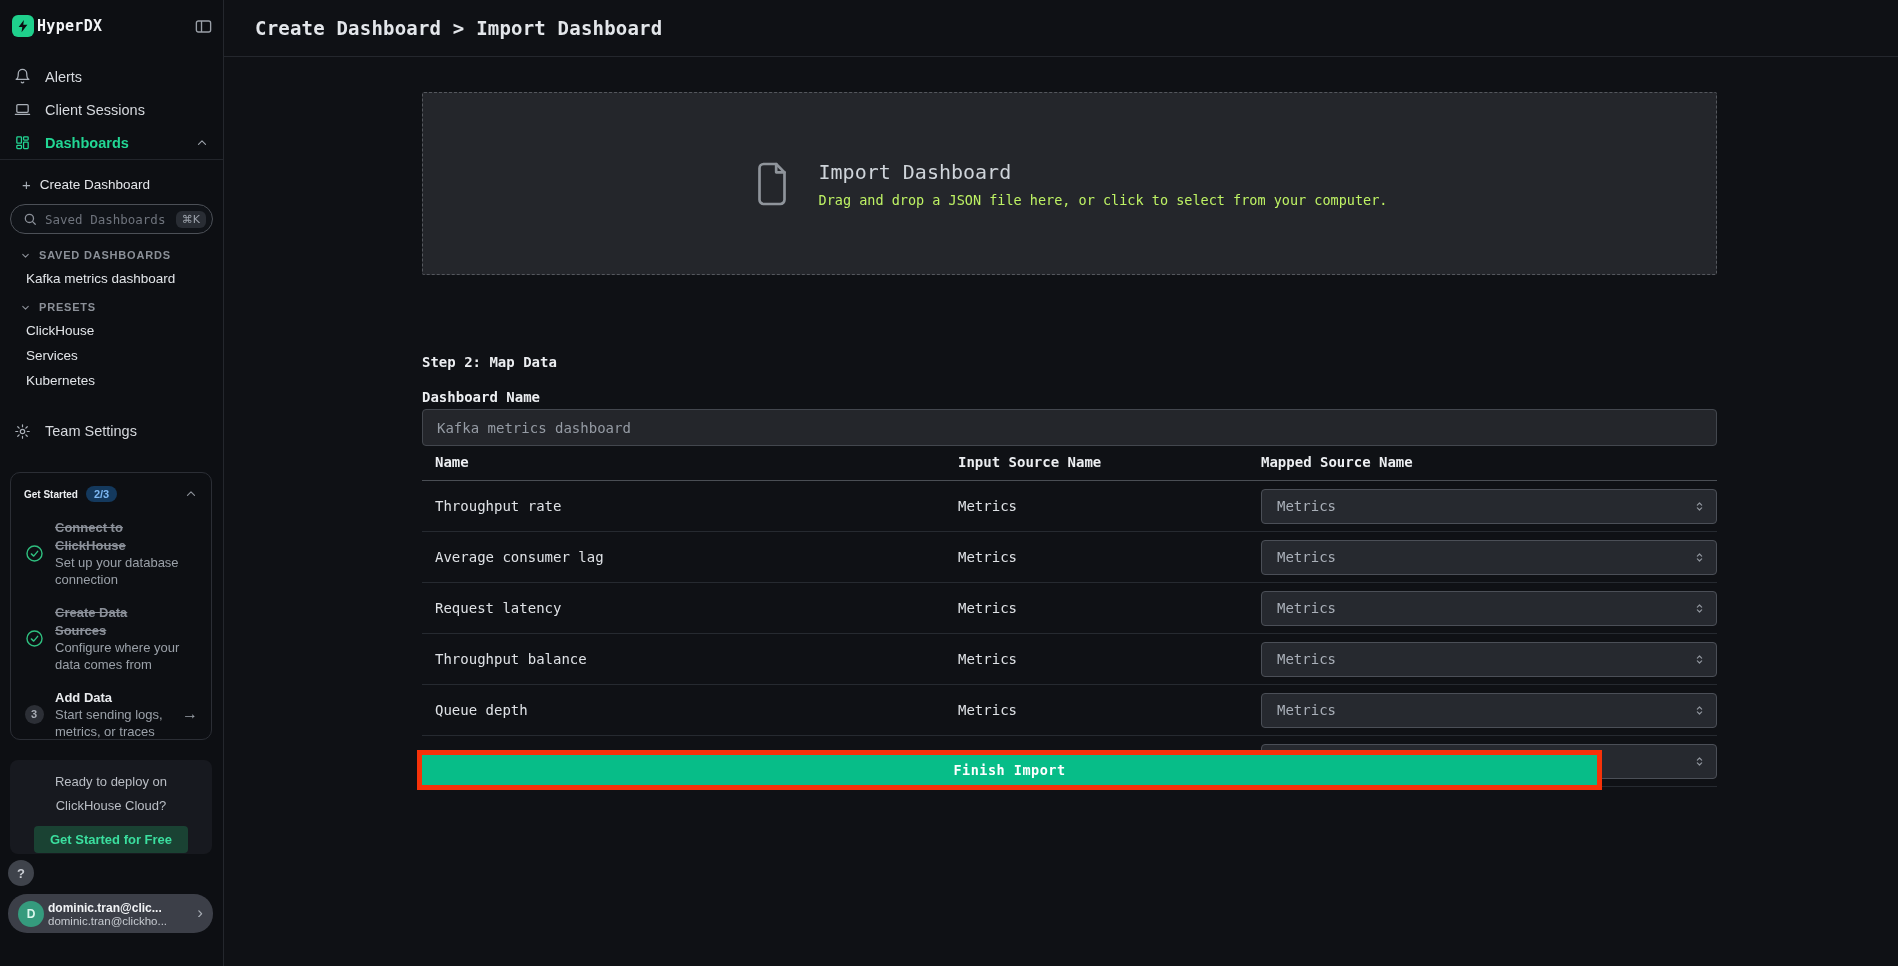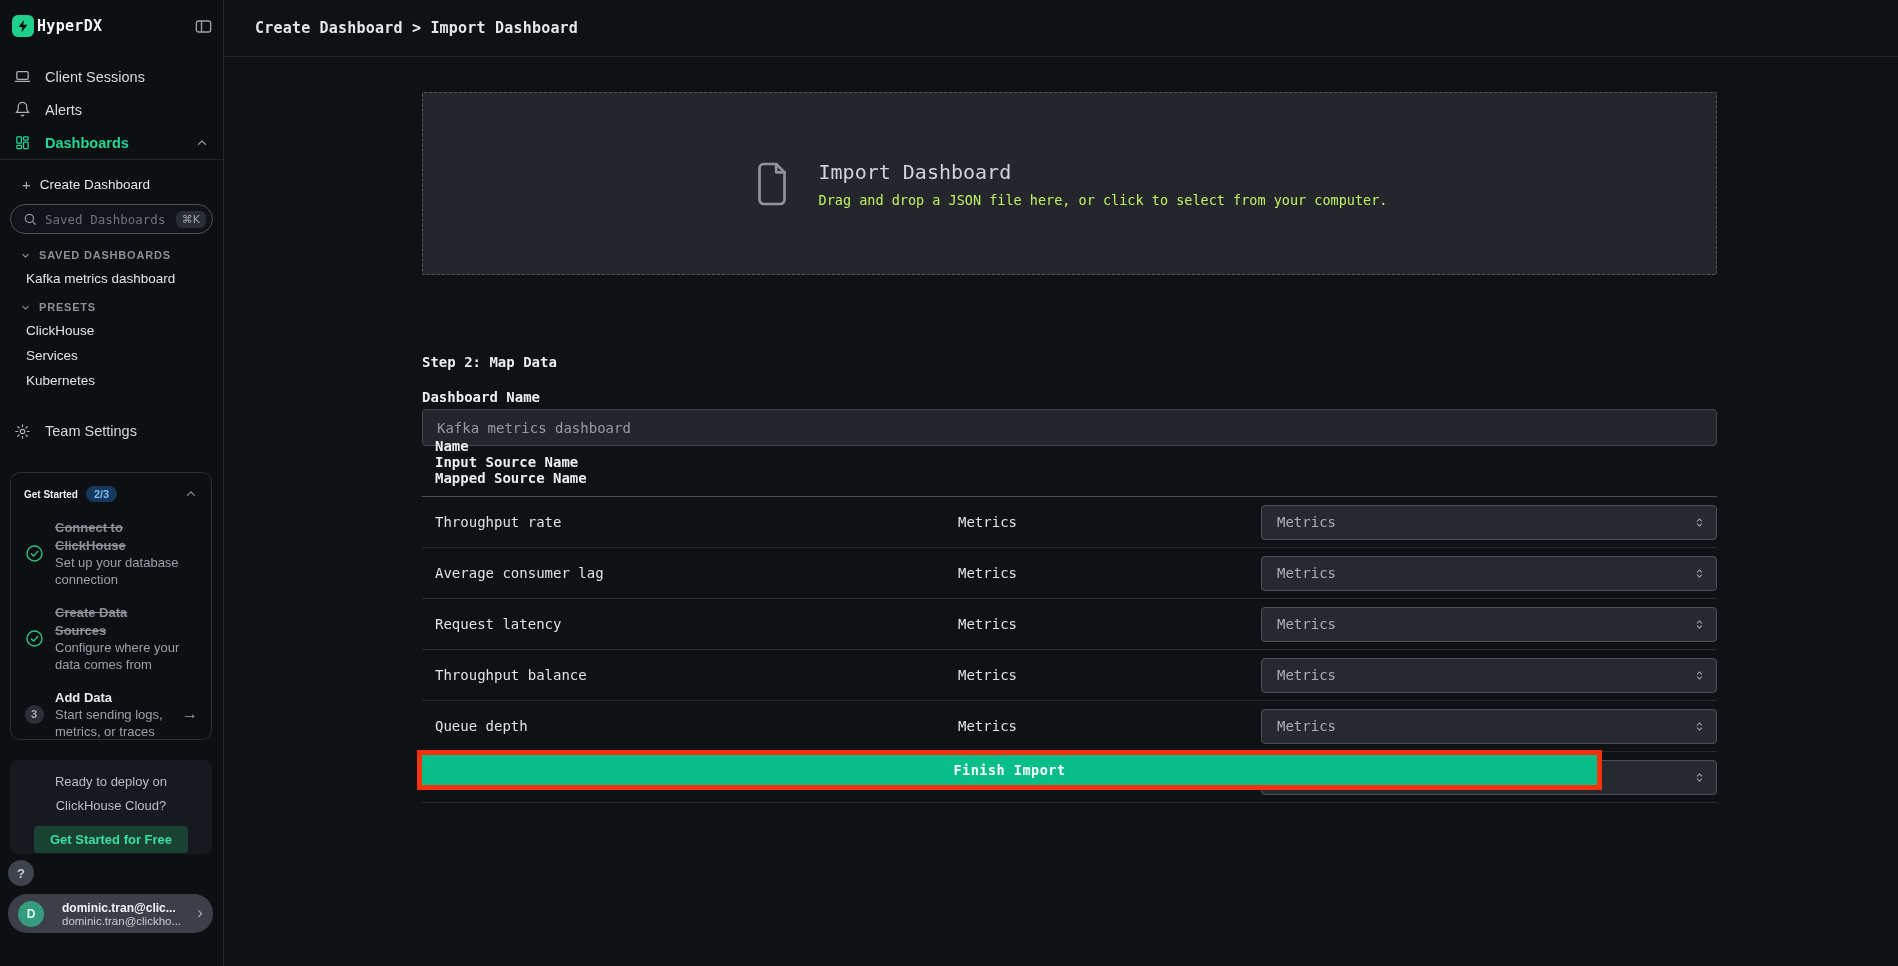--- a/index.html
+++ b/index.html
@@ -99,31 +99,31 @@
   }
 
   .user-pill {
     position:absolute; left:8px; top:894px; width:205px; height:39px; border-radius:19px;
     background:#3c3f48; display:flex; align-items:center; padding:0 10px; cursor:pointer;
   }
   .avatar {
     width:26px; height:26px; border-radius:50%; background:#359b7d; color:#d9f7ec;
     font-size:12px; font-weight:700; display:flex; align-items:center; justify-content:center; flex:none;
   }
-  .user-texts { margin-left:18px; min-width:0; }
+  .user-texts { margin-left:4px; min-width:0; }
   .user-name { font-size:12px; font-weight:700; color:#f1f3f5; white-space:nowrap; }
   .user-email { font-size:11.5px; color:#c6cad0; white-space:nowrap; }
   .user-chev { margin-left:auto; color:#a6abb3; font-size:17px; padding-bottom:2px; }
 
   
   .topbar {
     position:absolute; left:224px; right:0; top:0; height:57px;
     border-bottom:1px solid #24272d; display:flex; align-items:center;
   }
-  .breadcrumb { margin-left:31px; font-family:"DejaVu Sans Mono", monospace; font-size:15px; font-weight:700; color:#e3e6ea; letter-spacing:.2px; }
+  .breadcrumb { margin-left:31px; font-family:"DejaVu Sans Mono", monospace; font-size:19px; font-weight:700; color:#e3e6ea; letter-spacing:.2px; }
 
   
   .main { position:absolute; left:224px; right:0; top:57px; bottom:0; }
 
   .dropzone {
     position:absolute; left:198px; top:35px; width:1295px; height:183px;
     background:#24262b; border:1px dashed #54575d; border-radius:2px;
     display:flex; align-items:center; justify-content:center; cursor:pointer;
   }
   .dz-inner { display:flex; align-items:center; }
@@ -135,21 +135,21 @@
   .step-label { position:absolute; left:198px; top:297px; font-family:"DejaVu Sans Mono", monospace; font-size:14px; font-weight:700; color:#eceef1; }
   .name-label { position:absolute; left:198px; top:332px; font-family:"DejaVu Sans Mono", monospace; font-size:14px; font-weight:700; color:#eceef1; }
   .name-input {
     position:absolute; left:198px; top:352px; width:1295px; height:37px;
     background:#24262b; border:1px solid #43474e; border-radius:4px;
     font-family:"DejaVu Sans Mono", monospace; font-size:14px; color:#959ba4;
     padding:0 14px; outline:none;
   }
 
   .map-table { position:absolute; left:198px; top:349px; width:1295px; }
-  .mt-header { margin-top:32px; display:flex; padding-left:13px; padding-bottom:10px; border-bottom:1px solid #4a4e54;flex-direction:column; }
+  .mt-header { margin-top:48px; display:flex; padding-left:13px; padding-bottom:10px; border-bottom:1px solid #4a4e54; }
   .mt-header .col-name { width:523px; }
   .mt-header .col-input { width:303px; }
   .mt-header .col-mapped { width:456px; }
   .mt-h { font-family:"DejaVu Sans Mono", monospace; font-size:14px; font-weight:700; color:#eceef1; }
   .map-row { display:flex; align-items:center; height:51px; padding-left:13px; border-bottom:1px solid #262a30; }
   .map-row .col-name { width:523px; }
   .map-row .col-input { width:303px; }
   .map-row .col-mapped { width:456px; }
   .cell-text { font-family:"DejaVu Sans Mono", monospace; font-size:14px; color:#dfe2e6; }
   .src-select {
@@ -186,34 +186,34 @@
           <rect x="3" y="5" width="18" height="14" rx="2.5"></rect>
           <line x1="9.5" y1="5" x2="9.5" y2="19"></line>
         </svg>
     </span>
   </div>
 
   <div class="side-nav">
     <div class="nav-row">
       <span class="nav-ic">
         <svg width="17" height="17" viewBox="0 0 24 24" fill="none" stroke="currentColor" stroke-width="1.8" stroke-linecap="round" stroke-linejoin="round">
-            <rect x="4" y="5" width="16" height="11" rx="1.5"></rect>
-            <path d="M2 19h20"></path>
-          </svg>
-      </span>
-      <span>Client Sessions</span>
+            <path d="M18 8a6 6 0 0 0-12 0c0 7-3 8-3 8h18s-3-1-3-8"></path>
+            <path d="M13.7 20a2 2 0 0 1-3.4 0"></path>
+          </svg>
+      </span>
+      <span>Alerts</span>
     </div>
     <div class="nav-row">
       <span class="nav-ic">
         <svg width="17" height="17" viewBox="0 0 24 24" fill="none" stroke="currentColor" stroke-width="1.8" stroke-linecap="round" stroke-linejoin="round">
-            <path d="M18 8a6 6 0 0 0-12 0c0 7-3 8-3 8h18s-3-1-3-8"></path>
-            <path d="M13.7 20a2 2 0 0 1-3.4 0"></path>
-          </svg>
-      </span>
-      <span>Alerts</span>
+            <rect x="4" y="5" width="16" height="11" rx="1.5"></rect>
+            <path d="M2 19h20"></path>
+          </svg>
+      </span>
+      <span>Client Sessions</span>
     </div>
     <div class="nav-row active">
       <span class="nav-ic">
         <svg width="17" height="17" viewBox="0 0 24 24" fill="none" stroke="currentColor" stroke-width="1.8" stroke-linejoin="round">
             <rect x="4" y="4" width="6.5" height="9" rx="1"></rect>
             <rect x="4" y="16" width="6.5" height="4.5" rx="1"></rect>
             <rect x="13.5" y="4" width="6.5" height="4.5" rx="1"></rect>
             <rect x="13.5" y="11.5" width="6.5" height="9" rx="1"></rect>
           </svg>
       </span>

